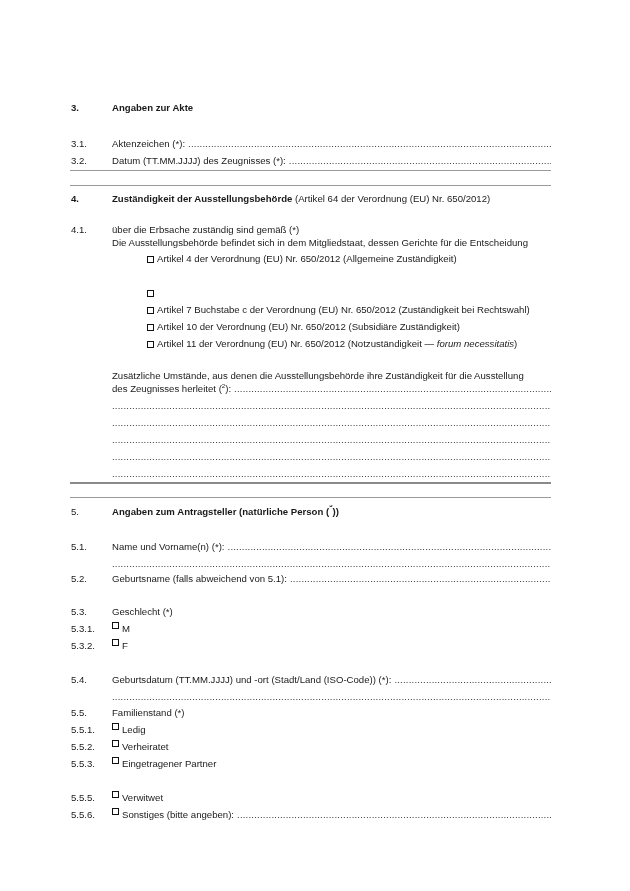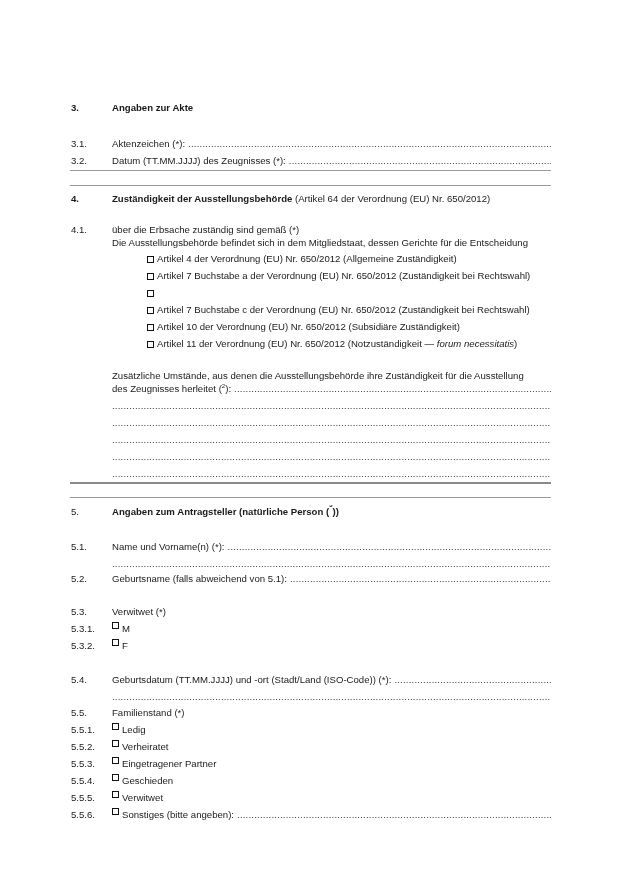--- a/index.html
+++ b/index.html
@@ -61,23 +61,20 @@
     <span class="num">4.1.</span>
   </div>
   <div class="para" style="top:223px">
     <div>über die Erbsache zuständig sind gemäß (*)</div>
     <div>Die Ausstellungsbehörde befindet sich in dem Mitgliedstaat, dessen Gerichte für die Entscheidung</div>
   </div>
 
   <div class="checkline" style="top:252px">
     <span class="cb"></span><span>Artikel 4 der Verordnung (EU) Nr. 650/2012 (Allgemeine Zuständigkeit)</span>
   </div>
-  <div class="checkline" style="top:269px">
-    <span class="cb"></span><span>Artikel 7 Buchstabe a der Verordnung (EU) Nr. 650/2012 (Zuständigkeit bei Rechtswahl)</span>
-  </div>
   <div class="checkline" style="top:286px">
     <span class="cb"></span>
   </div>
   <div class="checkline" style="top:303px">
     <span class="cb"></span><span>Artikel 7 Buchstabe c der Verordnung (EU) Nr. 650/2012 (Zuständigkeit bei Rechtswahl)</span>
   </div>
   <div class="checkline" style="top:320px">
     <span class="cb"></span><span>Artikel 10 der Verordnung (EU) Nr. 650/2012 (Subsidiäre Zuständigkeit)</span>
   </div>
   <div class="checkline" style="top:337px">
@@ -120,21 +117,21 @@
   <div class="row" style="top:572px">
     <span class="num">5.2.</span>
     <span class="txt">
         <span>Geburtsname (falls abweichend von 5.1):</span>
         <span class="dots"></span>
       </span>
   </div>
 
   <div class="row" style="top:605px">
     <span class="num">5.3.</span>
-    <span class="txt">Verwitwet (*)</span>
+    <span class="txt">Geschlecht (*)</span>
   </div>
   <div class="row" style="top:622px">
     <span class="num">5.3.1.</span>
     <span class="txt">
         <span class="cb"></span>
         <span>M</span>
       </span>
   </div>
   <div class="row" style="top:639px">
     <span class="num">5.3.2.</span>
@@ -171,27 +168,20 @@
         <span>Verheiratet</span>
       </span>
   </div>
   <div class="row" style="top:757px">
     <span class="num">5.5.3.</span>
     <span class="txt">
         <span class="cb"></span>
         <span>Eingetragener Partner</span>
       </span>
   </div>
-  <div class="row" style="top:774px">
-    <span class="num">5.5.4.</span>
-    <span class="txt">
-        <span class="cb"></span>
-        <span>Geschieden</span>
-      </span>
-  </div>
   <div class="row" style="top:791px">
     <span class="num">5.5.5.</span>
     <span class="txt">
         <span class="cb"></span>
         <span>Verwitwet</span>
       </span>
   </div>
   <div class="row" style="top:808px">
     <span class="num">5.5.6.</span>
     <span class="txt">

